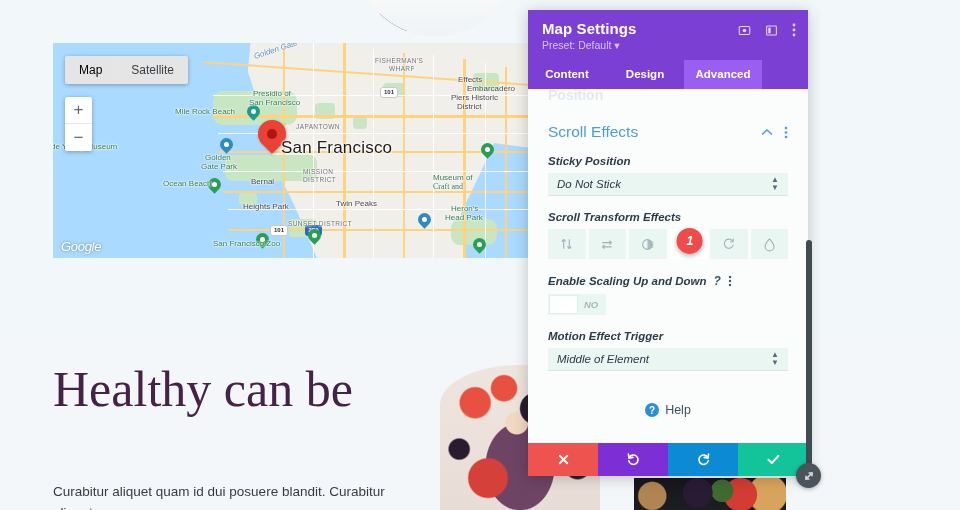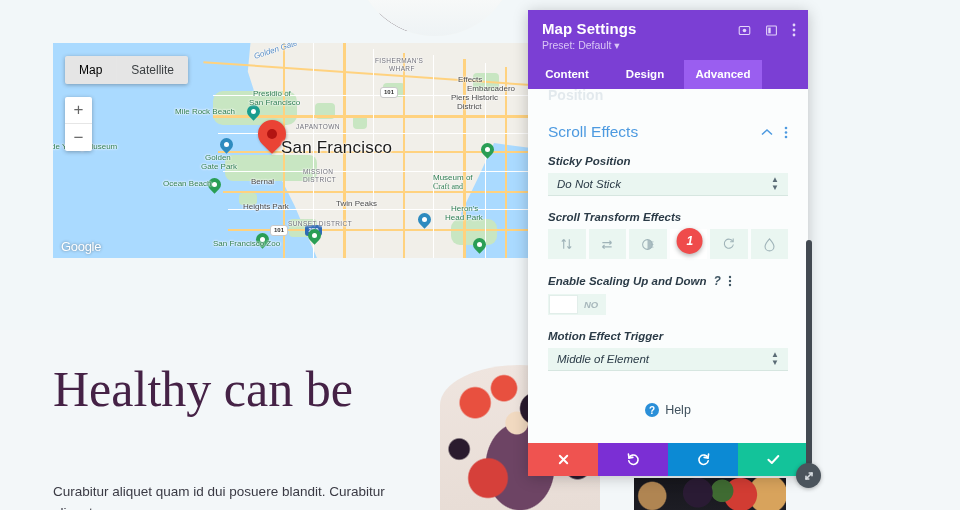--- a/index.html
+++ b/index.html
@@ -147,21 +147,21 @@
     background: #fff; border-radius: 2px; box-shadow: 0 1px 4px rgba(0,0,0,.3);
   }
   .map-zoom div {
     height: 27px; display: flex; align-items: center; justify-content: center;
     font-size: 17px; color: #666; cursor: pointer; user-select: none;
   }
   .map-zoom div:first-child { border-bottom: 1px solid #e6e6e6; }
   .google-logo {
     position: absolute; left: 8px; bottom: 4px; font-size: 13px;
     color: #fff; font-family: "Liberation Sans", sans-serif;
-    text-shadow: 0 0 3px rgba(0,0,0,.45); letter-spacing: -.3px;
+    text-shadow: 0 0 3px rgba(0,0,0,.45); letter-spacing: -.3px; font-style: italic;
   }
 
   
   .headline {
     position: absolute; left: 53px; top: 362px; width: 400px;
     font-family: "Liberation Serif", serif;
     font-size: 50px; line-height: 1.08; color: #452246;
   }
   .subcopy {
     position: absolute; left: 53px; top: 482px; width: 340px;

